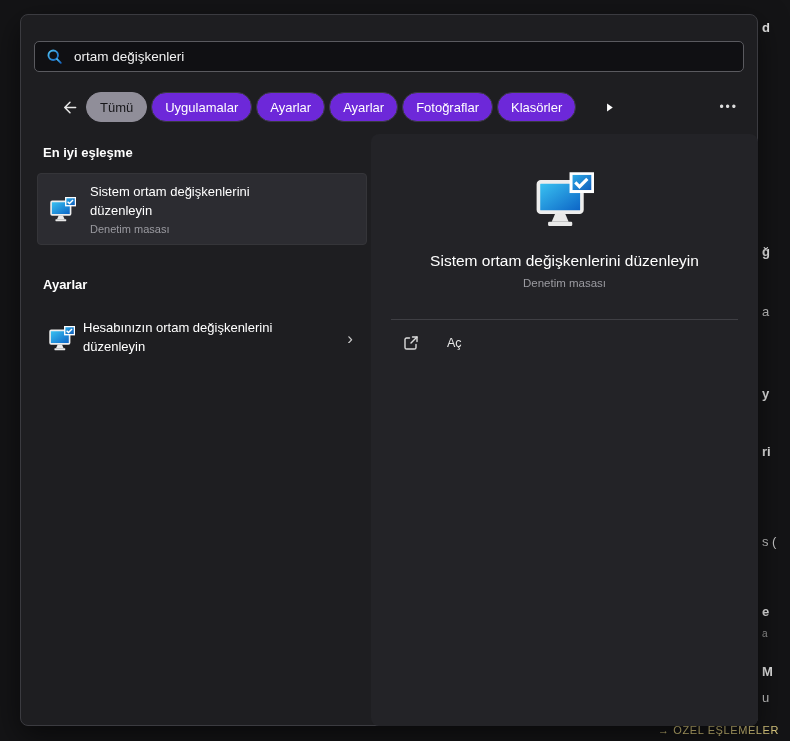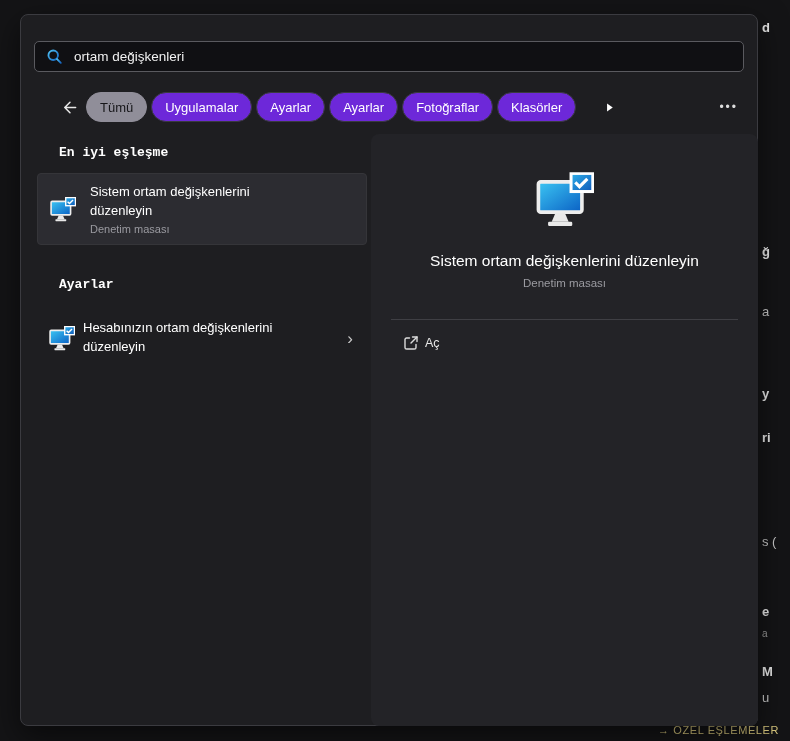--- a/index.html
+++ b/index.html
@@ -4,21 +4,21 @@
 <style>
   * { margin:0; padding:0; box-sizing:border-box; }
   html,body { width:790px; height:741px; background:#121214; overflow:hidden;
               font-family:"Liberation Sans","DejaVu Sans",sans-serif; }
   .screen { position:relative; width:790px; height:741px; background:#141416; overflow:hidden; }
 
   
   .frag { position:absolute; left:762px; color:#c6c6c6; font-size:13px; z-index:0; white-space:nowrap; }
   .frag.b { font-weight:bold; color:#e8e8e8; }
   .f0 { top:20px; }  .f1 { top:244px; }  .f2 { top:304px; } .f3 { top:386px; }
-  .f4 { top:430px; } .f5 { top:534px; }  .f6 { top:604px; } .f7 { top:628px; font-size:10px; color:#9a9a9a; }
+  .f4 { top:444px; } .f5 { top:534px; }  .f6 { top:604px; } .f7 { top:628px; font-size:10px; color:#9a9a9a; }
   .f8 { top:664px; } .f9 { top:690px; }
   .f10 { top:724px; left:658px; color:#d9c87e; font-weight:normal; font-size:11px; letter-spacing:.6px; }
 
   
   .panel { position:absolute; left:20px; top:14px; width:738px; height:712px; z-index:1;
            background:#1e1e21; border:1px solid #3b3b40; border-radius:8px;
            box-shadow:0 10px 30px rgba(0,0,0,.55); }
 
   .search-box { position:absolute; left:13px; top:26px; width:710px; height:31px;
                 background:#101013; border:1px solid #5a5a5f; border-radius:5px;
@@ -31,40 +31,40 @@
               align-items:center; justify-content:center; cursor:pointer; }
   .pill { height:30px; border-radius:15px; padding:0 13px; font-size:13px;
           background:#6d28d9; color:#ffffff; border:1px solid #3a3a3f; cursor:pointer;
           font-family:inherit; white-space:nowrap; }
   .pill.selected { background:#908e99; color:#17171a; border-color:#908e99; }
   .scroll-right-btn { background:none; border:none; width:26px; height:26px; margin-left:16px;
               display:flex; align-items:center; justify-content:center; cursor:pointer; }
   .more-btn { background:none; border:none; color:#dddddd; font-size:12px; letter-spacing:2px;
               margin-left:auto; margin-right:6px; cursor:pointer; }
 
-  .section-heading { position:absolute; left:38px; color:#ffffff; font-size:13px; font-weight:bold;font-family:Liberation Mono, monospace; }
+  .section-heading { position:absolute; left:22px; color:#ffffff; font-size:13px; font-weight:bold; }
   .h-best { top:130px; }
   .h-settings { top:262px; }
 
   .result-item { position:absolute; left:16px; width:330px; display:flex; align-items:center;
                  gap:14px; padding:0 12px; border-radius:4px; cursor:pointer; }
   .result-best { top:158px; height:72px; background:#2c2c31; border:1px solid #353539; }
   .result-setting { top:292px; height:62px; background:transparent;gap:8px; }
   .icon-sm { width:26px; height:25px; flex:0 0 26px; }
   .result-title { color:#ffffff; font-size:13px; line-height:1.45; max-width:212px; }
   .result-sub { color:#9a9aa0; font-size:11px; margin-top:3px; }
   .chevron { margin-left:auto; color:#c8c8c8; font-size:17px; line-height:1; padding-right:2px; }
 
   .preview { position:absolute; left:350px; top:119px; width:387px; height:592px;
              background:#232327; border-radius:8px; display:flex; flex-direction:column; align-items:center; }
   .icon-lg { width:58px; height:56px; margin-top:38px; }
   .preview-title { margin-top:24px; color:#ffffff; font-size:15.5px; text-align:center; }
   .preview-sub { margin-top:7px; color:#9b9ba1; font-size:11.5px; }
   .divider { width:calc(100% - 40px); border:none; border-top:1px solid #3f3f44; margin-top:30px; }
-  .action-row { align-self:stretch; height:46px; display:flex; align-items:center; gap:6px;
+  .action-row { align-self:stretch; height:46px; display:flex; align-items:center; gap:28px;
                 padding-left:32px; cursor:pointer; }
   .action-label { color:#e6e6e6; font-size:12.5px; }
 
   svg { display:block; }
   .hidden-defs { position:absolute; width:0; height:0; overflow:hidden; }
 </style>
 </head>
 <body>
 
 <svg class="hidden-defs" xmlns="http://www.w3.org/2000/svg">

